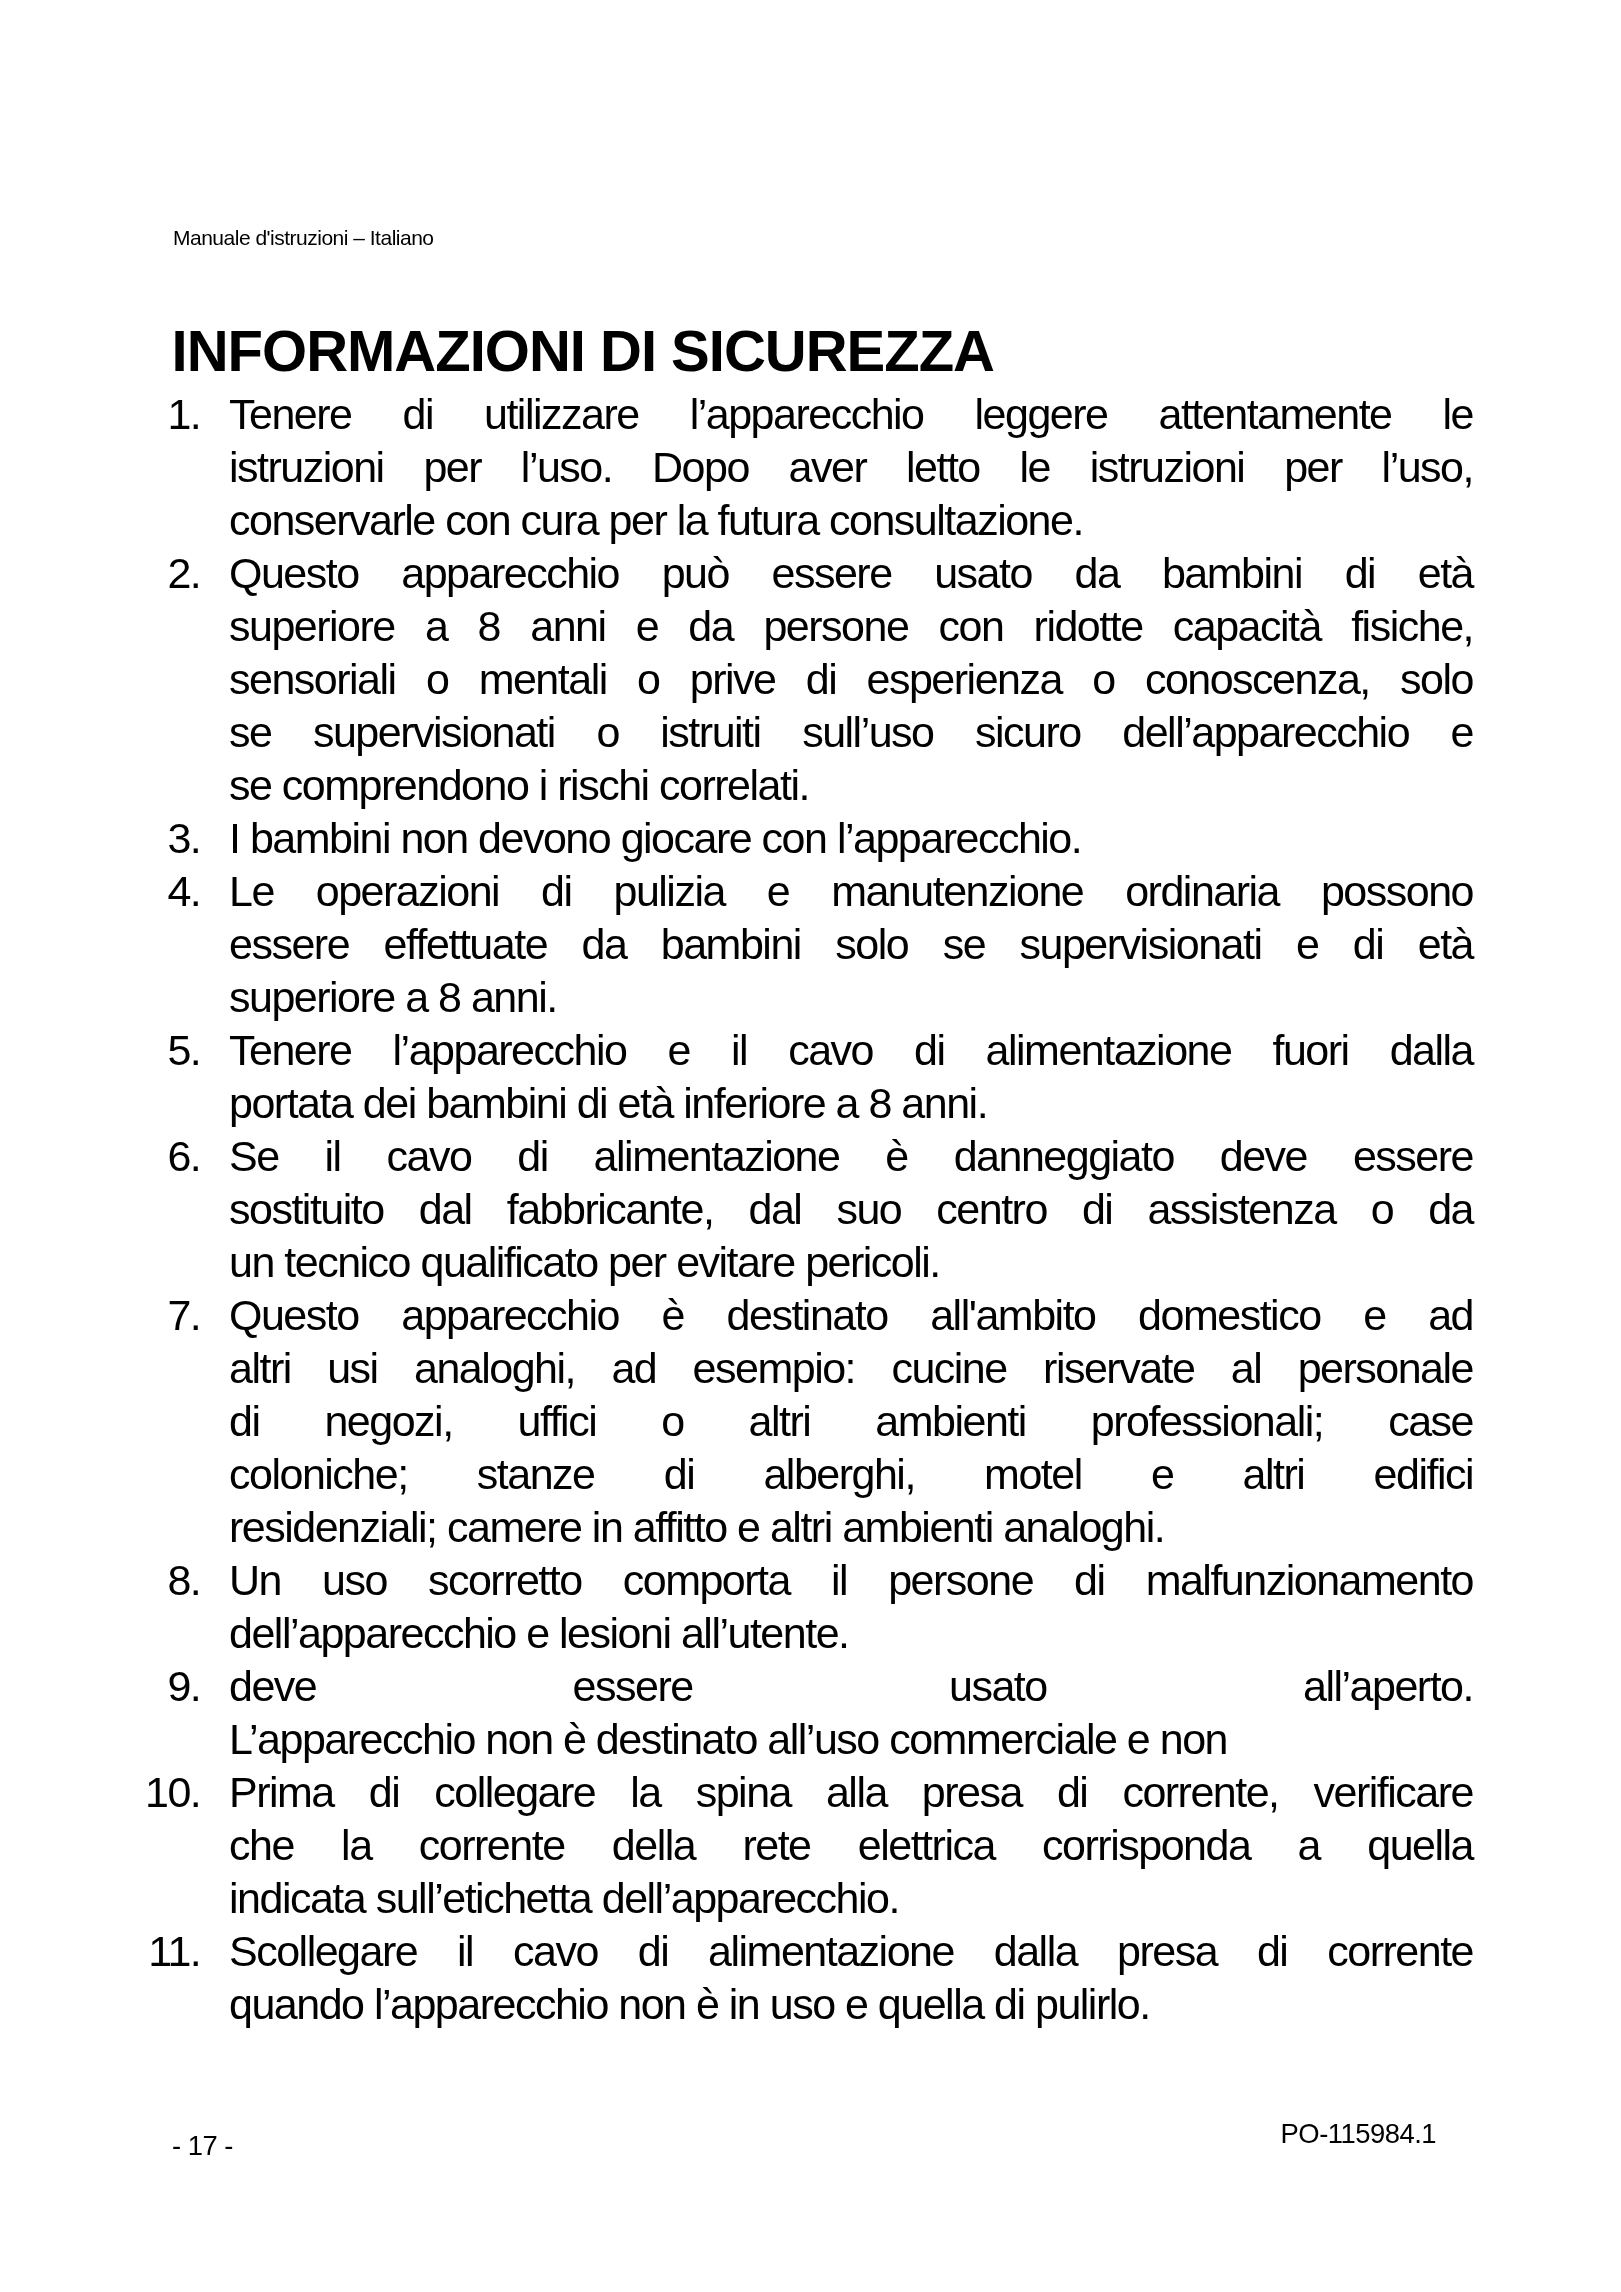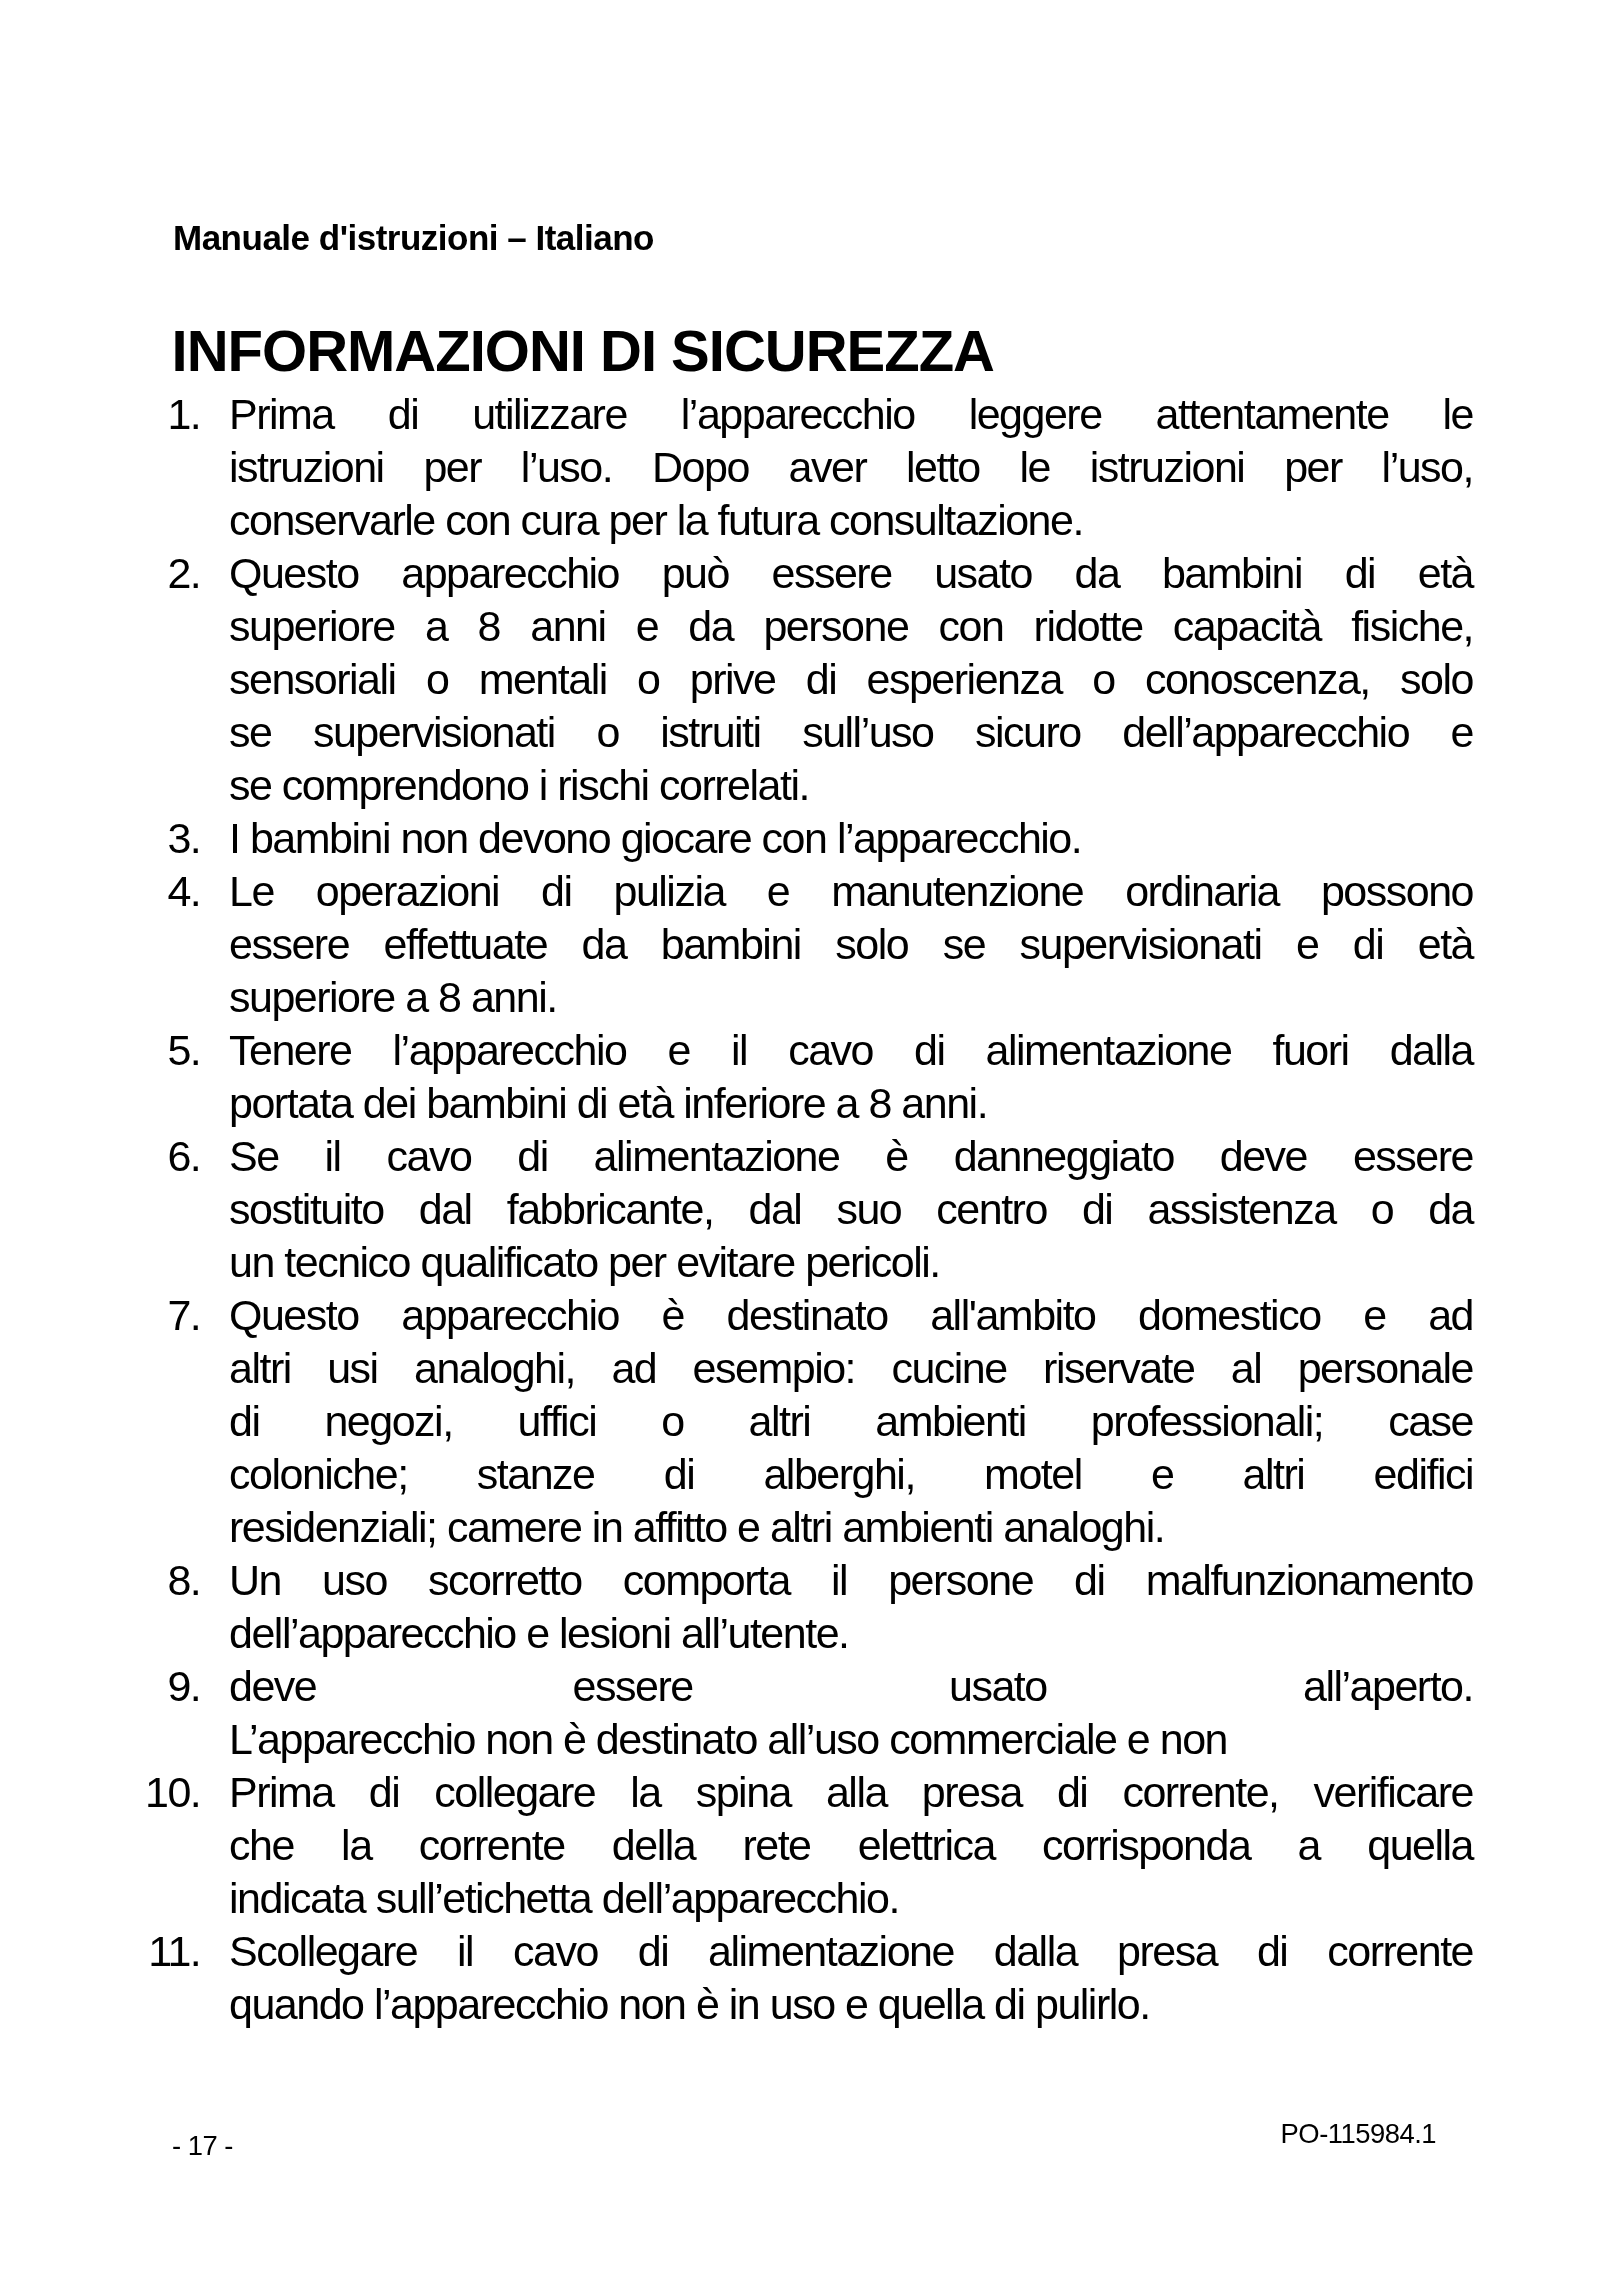--- a/index.html
+++ b/index.html
@@ -13,23 +13,23 @@
     height: 2293px;
     background: #ffffff;
     color: #000000;
     font-family: "Liberation Sans", "DejaVu Sans", sans-serif;
     overflow: hidden;
   }
   .doc-header {
     position: absolute;
     left: 173px;
     top: 221px;
-    font-size: 35px;
+    font-size: 21px;
     line-height: 33px;
-    font-weight: bold;
+    font-weight: normal;
     letter-spacing: -0.5px;
     white-space: nowrap;
   }
   .content {
     position: absolute;
     left: 154px;
     top: 321px;
     width: 1319px;
   }
   .section-title {
@@ -90,21 +90,21 @@
 <div class="page">
 
   <div class="doc-header">Manuale d'istruzioni – Italiano</div>
 
   <div class="content">
     <h1 class="section-title">INFORMAZIONI DI SICUREZZA</h1>
     <div id="safety-list">
         <div class="item">
           <span class="num">1.</span>
           <div class="text">
-            <div class="line">Prima di utilizzare l’apparecchio leggere attentamente le</div>
+            <div class="line">Tenere di utilizzare l’apparecchio leggere attentamente le</div>
             <div class="line">istruzioni per l’uso. Dopo aver letto le istruzioni per l’uso,</div>
             <div class="line">conservarle con cura per la futura consultazione.</div>
           </div>
         </div>
         <div class="item">
           <span class="num">2.</span>
           <div class="text">
             <div class="line">Questo apparecchio può essere usato da bambini di età</div>
             <div class="line">superiore a 8 anni e da persone con ridotte capacità fisiche,</div>
             <div class="line">sensoriali o mentali o prive di esperienza o conoscenza, solo</div>

